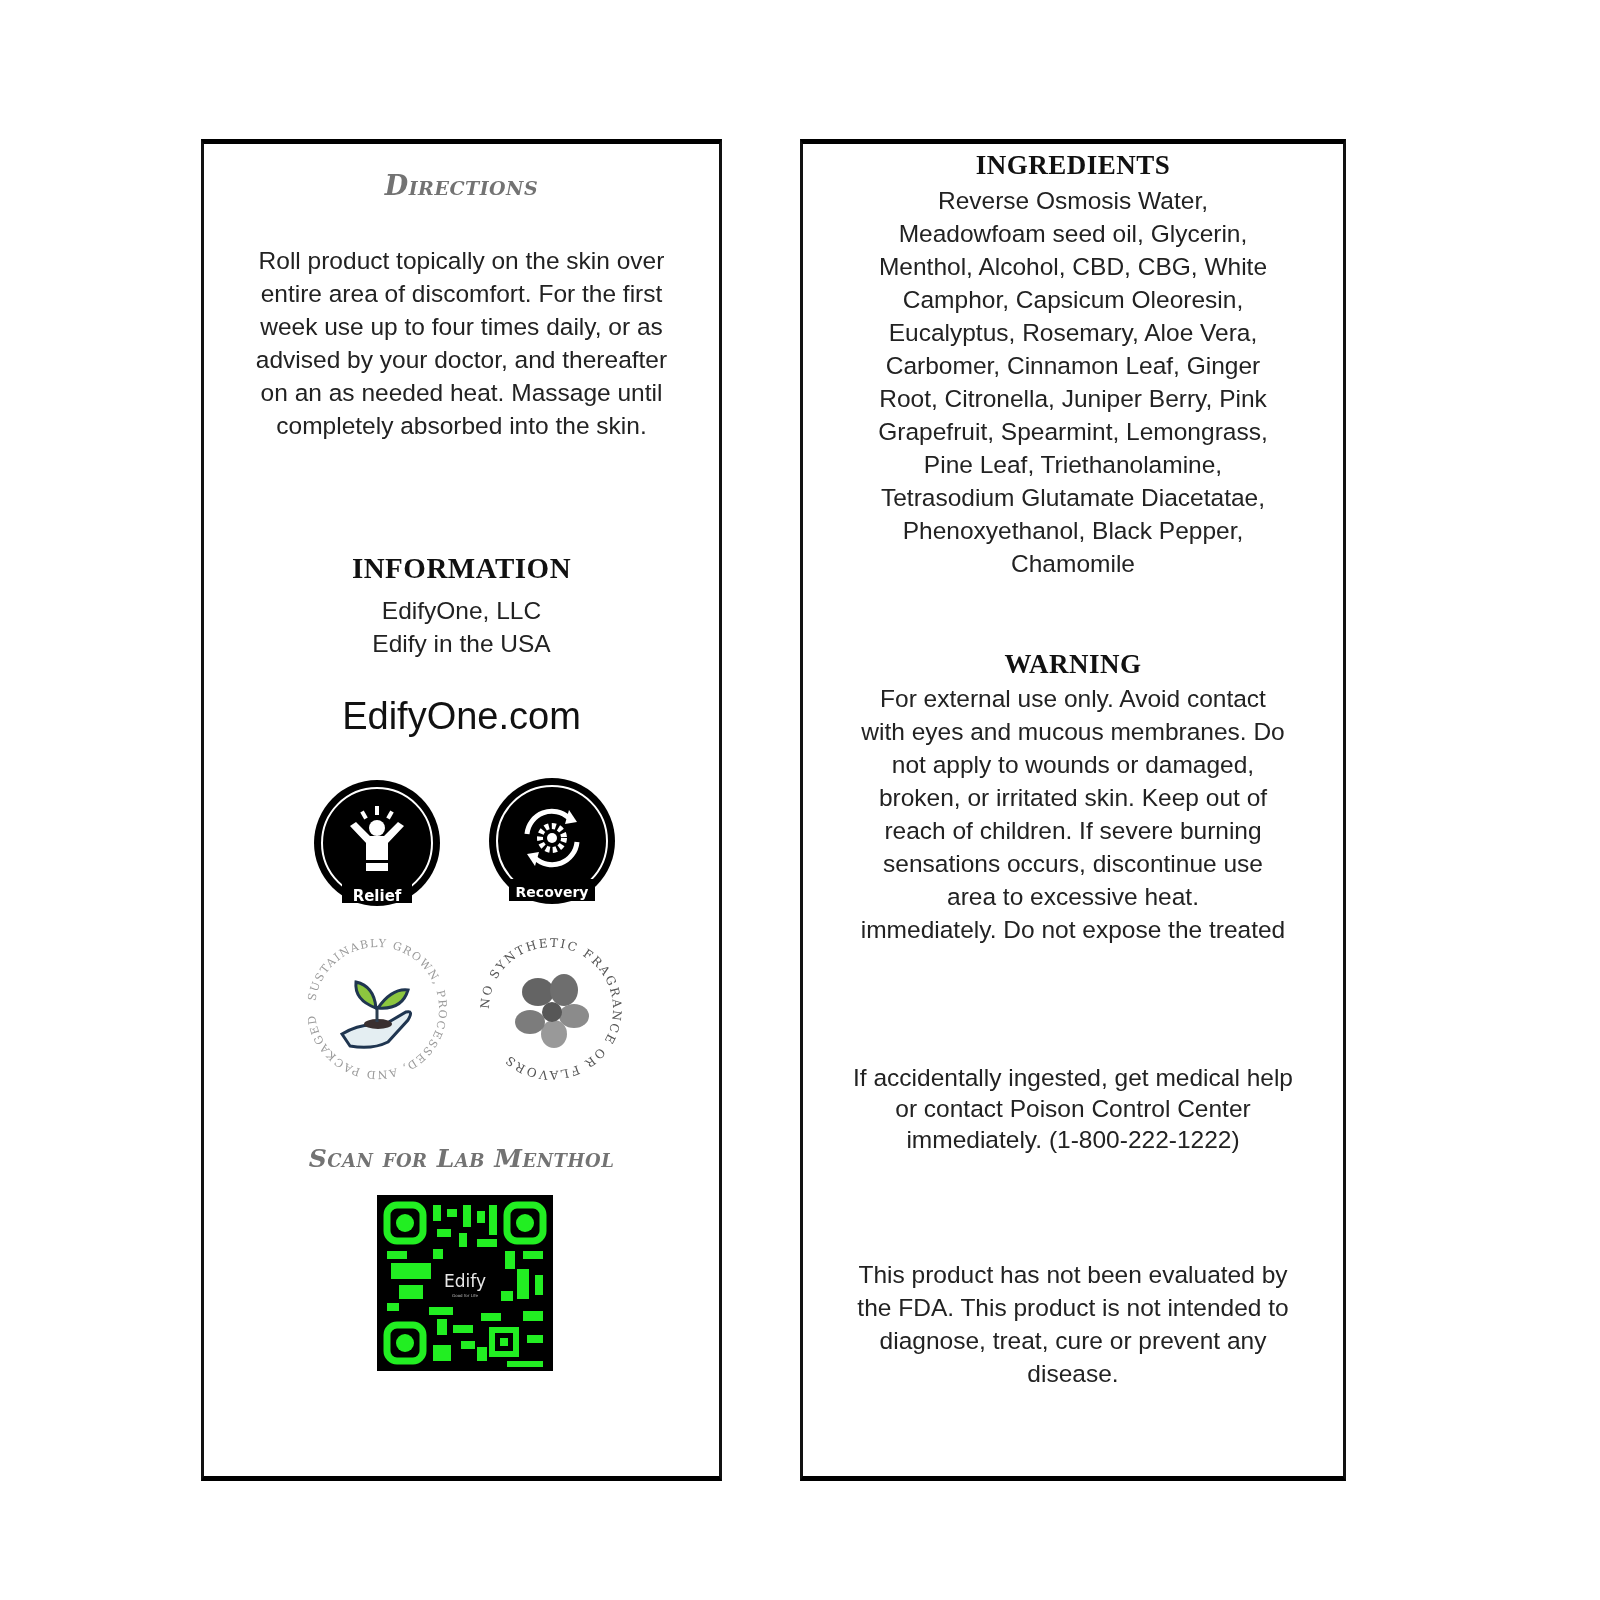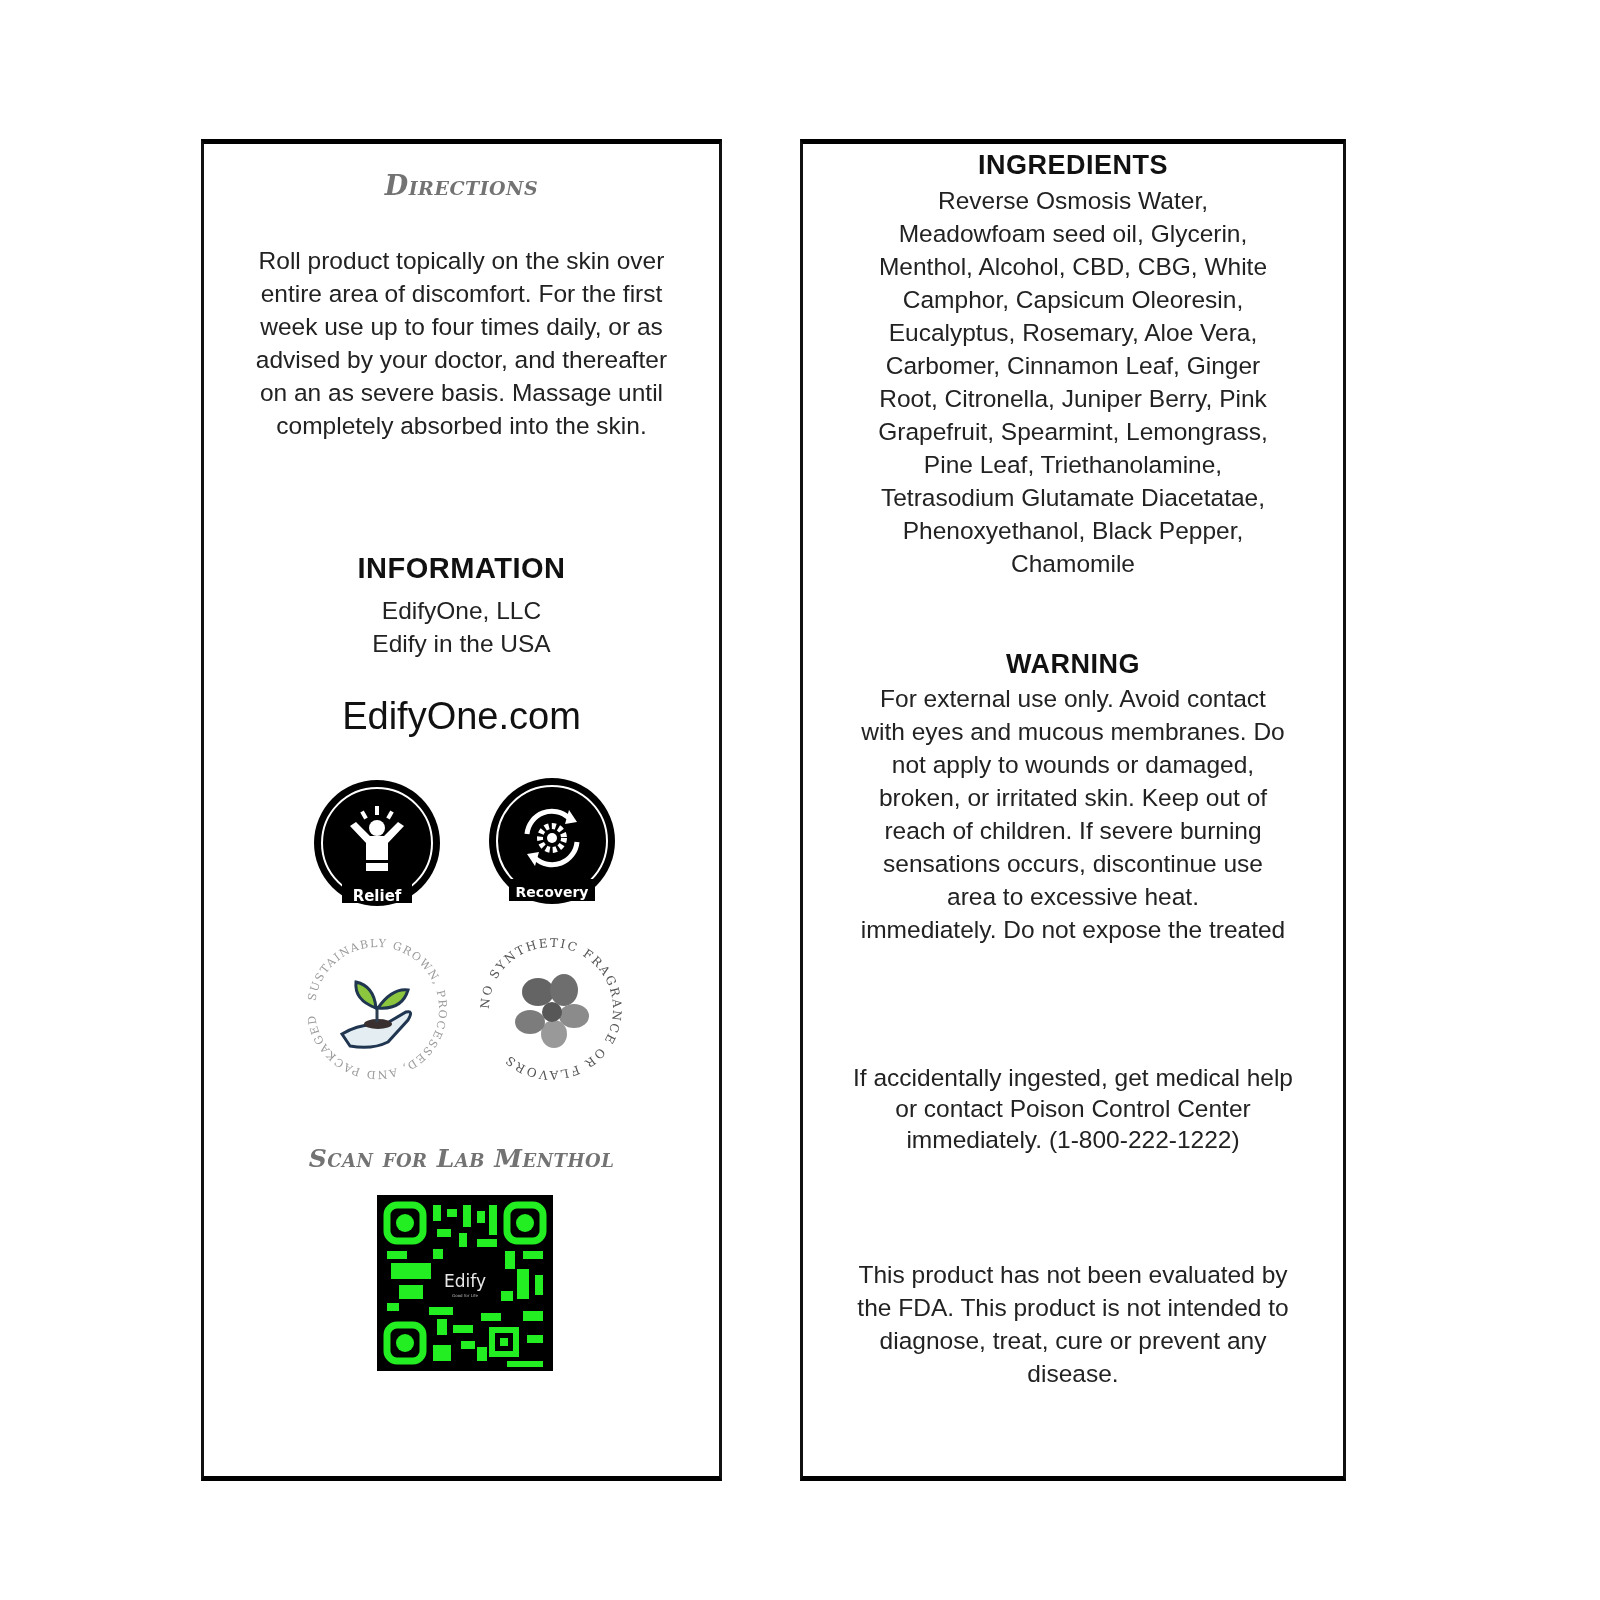--- a/index.html
+++ b/index.html
@@ -6,37 +6,37 @@
   body { width:1600px; height:1600px; background:#ffffff; position:relative; overflow:hidden;
          font-family:"Liberation Sans", "DejaVu Sans", sans-serif; color:#1a1a1a; }
   .panel { position:absolute; box-sizing:border-box; background:#fff;
            border-left:3px solid #111; border-right:3px solid #111;
            border-top:5px solid #000; border-bottom:5px solid #000; }
   #left-panel { left:201px; top:139px; width:521px; height:1342px; }
   #right-panel { left:800px; top:139px; width:546px; height:1342px; }
   .center { position:absolute; left:0; right:0; text-align:center; }
   .sc-head { font-family:"DejaVu Serif", "Liberation Serif", serif; font-weight:bold; color:#737373;
              font-variant:small-caps; letter-spacing:0.5px;font-style:italic; }
-  .caps-head { font-family:Liberation Sans, sans-serif; font-weight:bold; color:#111; letter-spacing:0.5px; }
+  .caps-head { font-family:Liberation Serif, serif; font-weight:bold; color:#111; letter-spacing:0.5px; }
   .body-text { font-size:24.5px; line-height:33px; color:#222; }
   .badge { position:absolute; }
   .qr { position:absolute; background:#22c55e; }
 </style>
 </head>
 <body>
 
 <div id="left-panel" class="panel">
 
   <div class="center sc-head" style="top:26px;font-size:27px;">Directions</div>
   <div class="center body-text" style="top:61px;margin-top:39px;">
     <div>Roll product topically on the  skin over</div>
     <div>entire area of discomfort.  For the first</div>
     <div>week use up to four times daily, or as</div>
     <div>advised by your doctor, and thereafter</div>
-    <div>on an as severe basis.  Massage until</div>
+    <div>on an as needed heat.  Massage until</div>
     <div>completely absorbed into the skin.</div>
   </div>
 
   <div class="center caps-head" style="top:408px;font-size:29px;">INFORMATION</div>
   <div class="center body-text" style="top:450px;">
     <div>EdifyOne, LLC</div>
     <div>Edify in the USA</div>
   </div>
   <div class="center" style="top:551px;font-size:38px;color:#111;">EdifyOne.com</div>
 

